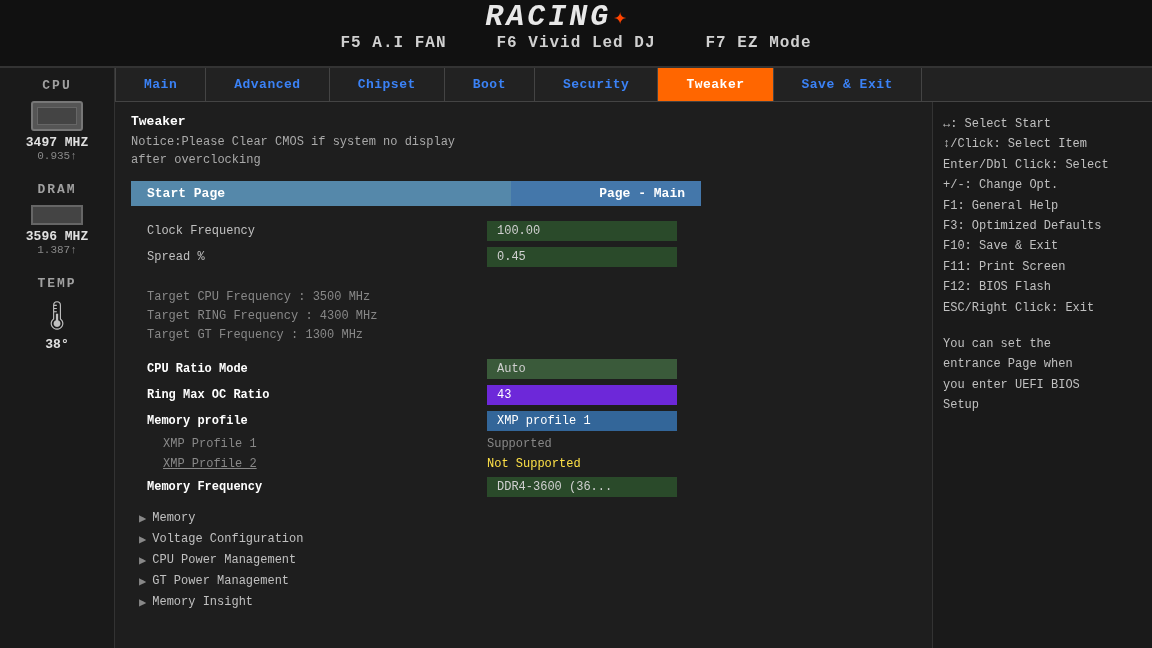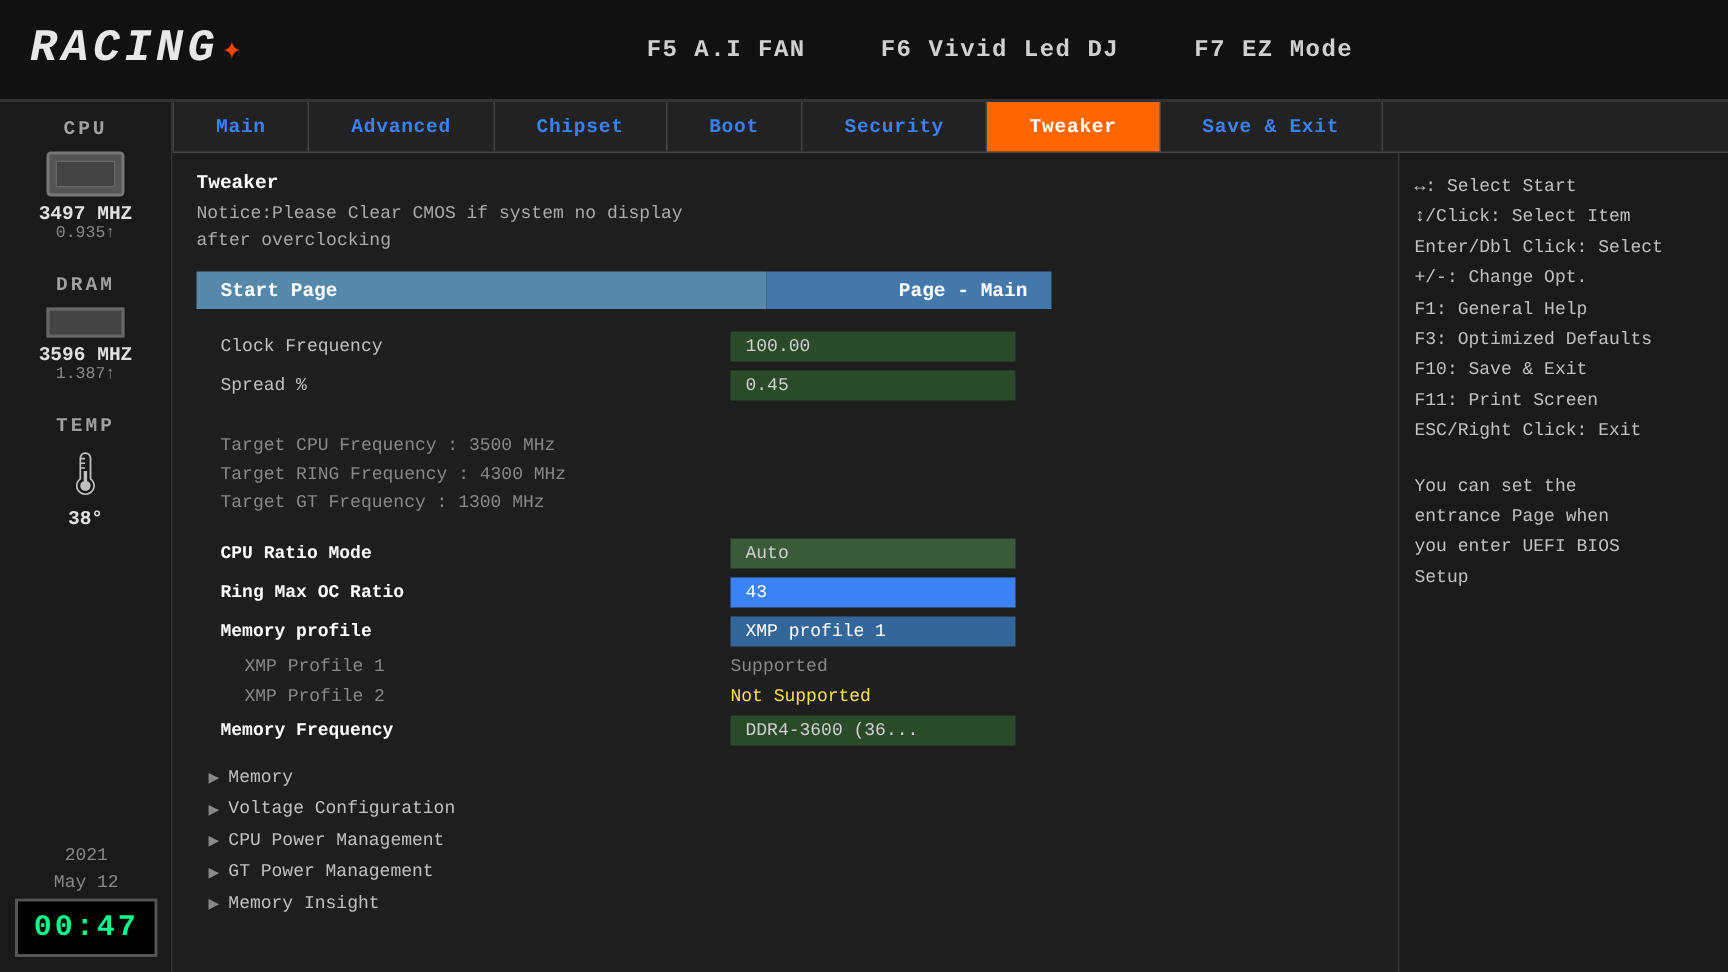--- a/index.html
+++ b/index.html
@@ -13,20 +13,21 @@
     }
 
     
     #top-bar {
       background: #111;
       height: 68px;
       display: flex;
       align-items: center;
       padding: 0 20px;
       border-bottom: 2px solid #333;
+      flex-direction: column;
     }
     #logo {
       display: flex;
       align-items: center;
       margin-right: 40px;
     }
     .top-fn-keys {
       display: flex;
       gap: 50px;
       flex: 1;
@@ -257,21 +258,21 @@
       background: #2a4a2a;
     }
     .setting-value.blue-selected {
       background: #336699;
       color: #fff;
     }
     .setting-value.auto-val {
       background: #3a5a3a;
     }
     .setting-value.selected-43 {
-      background: #3b82f6;
+      background: #6d28d9;
       color: #fff;
     }
 
     
     .collapsible-row {
       display: flex;
       align-items: center;
       padding: 3px 0;
     }
     .expand-arrow {
@@ -333,25 +334,20 @@
     <div class="dram-icon"></div>
     <span class="sidebar-value">3596 MHZ</span>
     <span class="sidebar-sub">1.387↑</span>
   </div>
   <div class="sidebar-section" style="margin-top:10px;">
     <span class="sidebar-label">TEMP</span>
     <span class="temp-icon">🌡</span>
     <span class="sidebar-value">38°</span>
   </div>
 
-  <div id="clock-display">
-    <div class="date-text">2021</div>
-    <div class="date-text">May  12</div>
-    <div class="clock-box">00:47</div>
-  </div>
 </div>
 
 <div id="main-area">
 
   <div id="nav-tabs">
     <div class="nav-tab">Main</div>
     <div class="nav-tab">Advanced</div>
     <div class="nav-tab">Chipset</div>
     <div class="nav-tab">Boot</div>
     <div class="nav-tab">Security</div>
@@ -401,21 +397,21 @@
         </div>
         <div class="setting-row highlighted">
           <span class="setting-label">Memory profile</span>
           <span class="setting-value blue-selected">XMP profile 1</span>
         </div>
         <div class="setting-row">
           <span class="setting-label" style="color:#888;padding-left:16px;">XMP Profile 1</span>
           <span style="color:#888;font-size:12px;">Supported</span>
         </div>
         <div class="setting-row">
-          <span class="setting-label" style="color:#888;padding-left:16px;">XMP Profile 2</span>
+          <span class="setting-label" style="color:#888;padding-left:16px;text-decoration:underline;">XMP Profile 2</span>
           <span style="color:#fde047;font-size:12px;">Not Supported</span>
         </div>
         <div class="setting-row highlighted">
           <span class="setting-label">Memory Frequency</span>
           <span class="setting-value dark-green">DDR4-3600  (36...</span>
         </div>
       </div>
 
       <div>
         <div class="collapsible-row" style="padding-left:8px;">
@@ -444,20 +440,21 @@
     <div id="help-panel">
       <div class="help-section">
         <div class="help-item">↔: Select Start</div>
         <div class="help-item">↕/Click: Select Item</div>
         <div class="help-item">Enter/Dbl Click: Select</div>
         <div class="help-item">+/-: Change Opt.</div>
         <div class="help-item">F1: General Help</div>
         <div class="help-item">F3: Optimized Defaults</div>
         <div class="help-item">F10: Save &amp; Exit</div>
         <div class="help-item">F11: Print Screen</div>
+        <div class="help-item">F12: BIOS Flash</div>
         <div class="help-item">ESC/Right Click: Exit</div>
       </div>
       <div class="help-section">
         <div class="help-desc" style="white-space:pre-line;">You can set the
 entrance Page when
 you enter UEFI BIOS
 Setup</div>
       </div>
     </div>
   </div>

